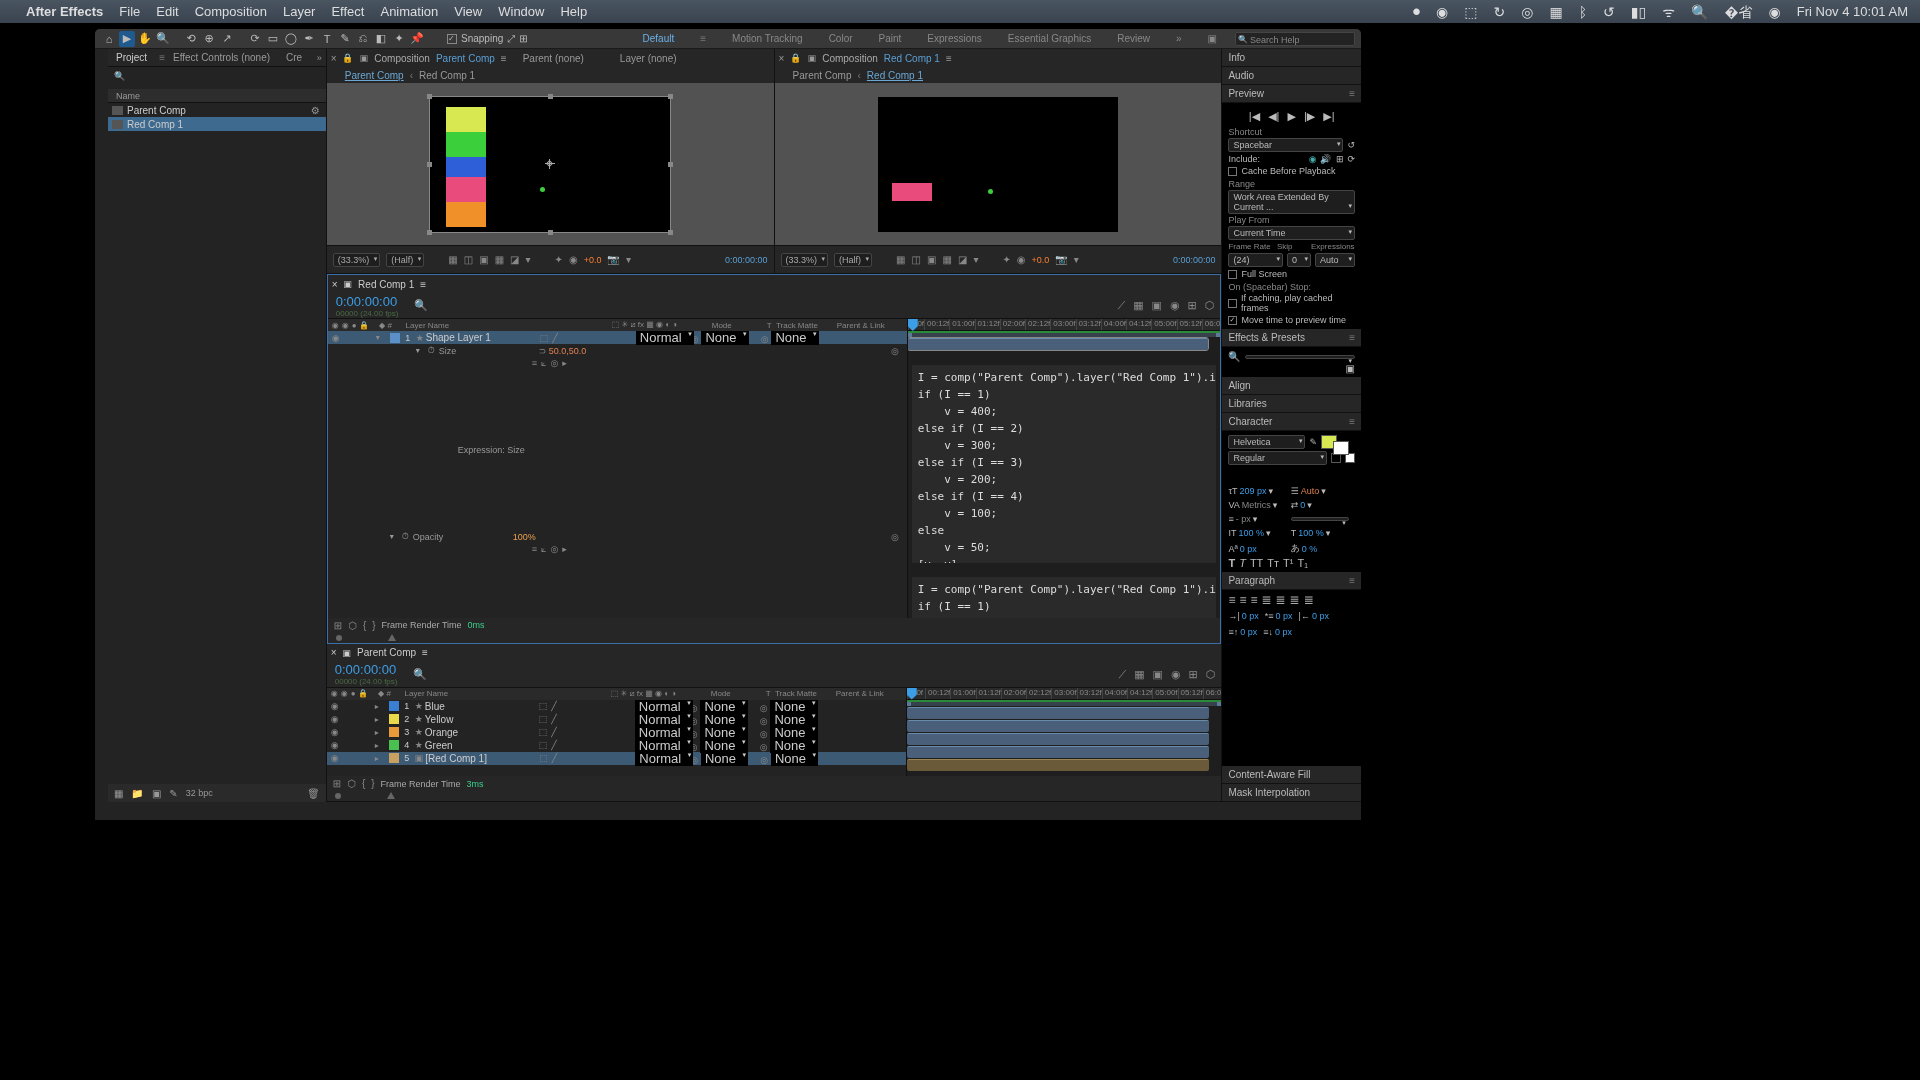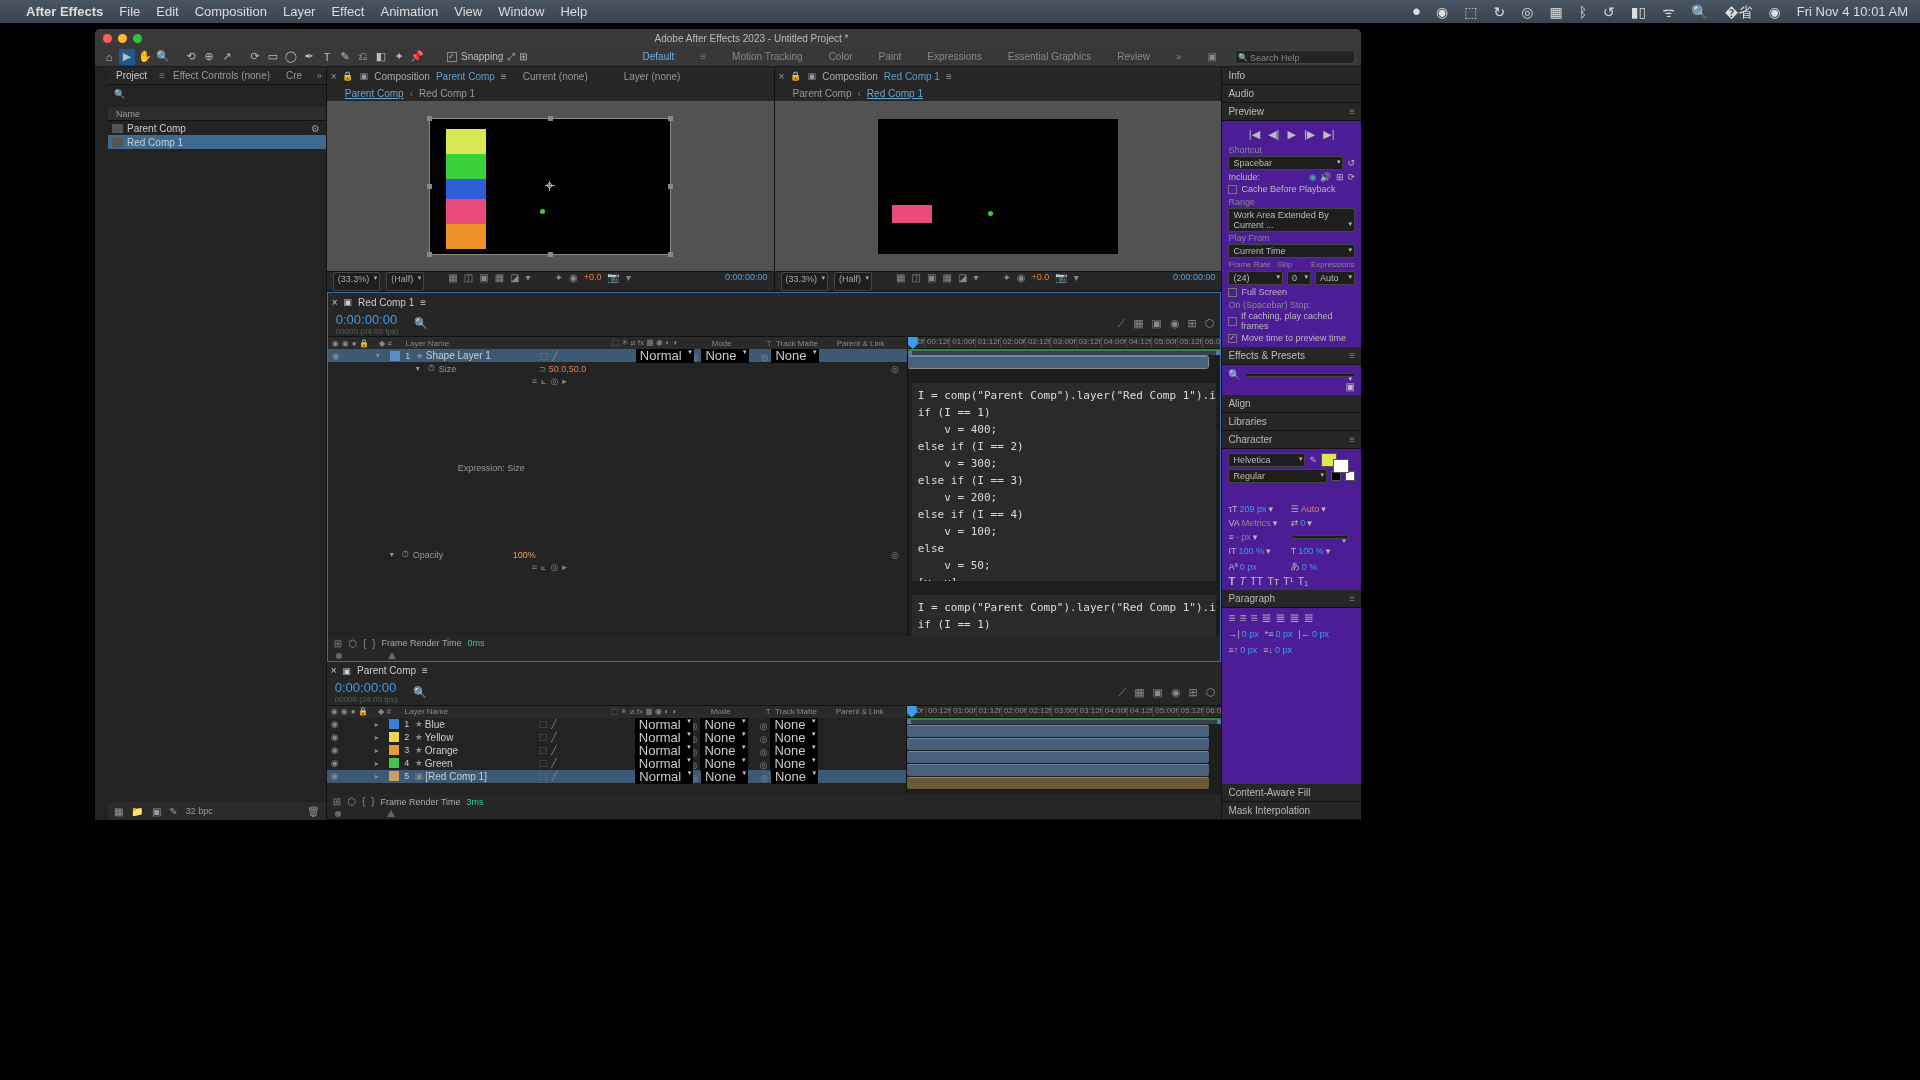--- a/index.html
+++ b/index.html
@@ -71,21 +71,21 @@
 .sel-handles { position:absolute; inset:-1px; border:1px solid #888; pointer-events:none;}
 .sel-handles i { position:absolute; width:5px; height:5px; background:#888; }
 .sel-handles i:nth-child(1){left:-3px;top:-3px;} .sel-handles i:nth-child(2){left:50%;top:-3px;margin-left:-2px;} .sel-handles i:nth-child(3){right:-3px;top:-3px;}
 .sel-handles i:nth-child(4){left:-3px;top:50%;margin-top:-2px;} .sel-handles i:nth-child(5){right:-3px;top:50%;margin-top:-2px;}
 .sel-handles i:nth-child(6){left:-3px;bottom:-3px;} .sel-handles i:nth-child(7){left:50%;bottom:-3px;margin-left:-2px;} .sel-handles i:nth-child(8){right:-3px;bottom:-3px;}
 .anchor { position:absolute; width:10px; height:10px; left:50%; top:50%; margin:-5px; }
 .anchor::before,.anchor::after{content:"";position:absolute;background:#aaa;}
 .anchor::before{left:4px;top:0;width:1px;height:10px;} .anchor::after{top:4px;left:0;height:1px;width:10px;}
 .anchor i{position:absolute;left:2px;top:2px;width:5px;height:5px;border:1px solid #aaa;transform:rotate(45deg);}
 .greendot { position:absolute; width:5px; height:5px; border-radius:50%; background:#3bcf3b; }
-.vcontrols { height:20px; background:#262626; border-top:1px solid #111; display:flex; font-size:9px; color:#aaa; gap:6px; padding:0 6px;}
+.vcontrols { height:28px; background:#262626; border-top:1px solid #111; display:flex; align-items:center; font-size:9px; color:#aaa; gap:6px; padding:0 6px;}
 .vcontrols .dd { padding:1px 10px 1px 4px; background:#1e1e1e; border:1px solid #444; border-radius:2px; position:relative;}
 .vcontrols .dd::after{content:"▾"; position:absolute; right:2px; font-size:7px;}
 .vcontrols .ico { font-size:10px; color:#888; }
 .vcontrols .tcol { color:#fc7e2f; }
 .vcontrols .tc { color:#5a9fd4; }
 
 .timelines { flex:1; display:flex; flex-direction:column; overflow:hidden;}
 .tl-panel { display:flex; flex-direction:column; border-bottom:1px solid #111; background:#232323;}
 .tl-panel.one { flex:7; border:1px solid #3a6fa8;}
 .tl-panel.two { flex:3; }
@@ -139,21 +139,21 @@
 .bar.shape { top:1px; background:#4a5f7a; border-top:1px solid #6a8aaa;}
 .bar.shape.sel { outline:1px solid #888;}
 .expr-box { position:absolute; left:4px; right:4px; background:#2a2a2a; font-family:Menlo,monospace; font-size:11px; color:#ddd; padding:4px 6px; white-space:pre; line-height:17px; overflow:hidden;}
 .tl-footer { height:15px; background:#262626; display:flex; align-items:center; font-size:9px; color:#aaa; padding:0 6px; gap:6px;}
 .tl-footer .rt { color:#3bcf8b; }
 .tl-footer .ricons { display:flex; gap:6px; font-size:10px; color:#888;}
 .mini-scroll { height:10px; background:#262626; position:relative;}
 .mini-scroll .knob { position:absolute; left:8px; top:2px; width:6px; height:6px; border-radius:50%; background:#666;}
 .mini-scroll .tri { position:absolute; left:60px; top:1px; width:0;height:0;border-left:4px solid transparent;border-right:4px solid transparent;border-bottom:7px solid #666;}
 
-.right-col { width:148px; background:#4c1d95; border-left:1px solid #111; display:flex; flex-direction:column; font-size:10px; color:#bbb;}
+.right-col { width:148px; background:#000000; border-left:1px solid #111; display:flex; flex-direction:column; font-size:10px; color:#bbb;}
 .rpanel-hdr { height:18px; background:#262626; display:flex; align-items:center; padding:0 6px; border-bottom:1px solid #111; justify-content:space-between;}
 .rpanel-hdr .burger { color:#777;}
 .rp-body { padding:3px 6px; }
 .transport { display:flex; justify-content:center; gap:8px; font-size:11px; color:#bbb; padding:4px 0;}
 .rp-row { display:flex; align-items:center; gap:4px; font-size:9px; padding:1px 0;}
 .rp-row .chk { width:9px;height:9px;border:1px solid #777;display:inline-block;}
 .rp-row .chk.on::after{content:"✓";font-size:7px;position:relative;top:-3px;}
 .ddw { flex:1; background:#1e1e1e; padding:1px 12px 1px 4px; position:relative; border:1px solid #444; border-radius:2px;}
 .ddw::after{content:"▾";position:absolute;right:2px;font-size:7px;}
 .char-colors { display:flex; gap:2px; align-items:center;}
@@ -200,28 +200,20 @@
     <span class="ico">▮▯</span>
     <span class="ico">ᯤ</span>
     <span class="ico">🔍</span>
     <span class="ico">�省</span>
     <span class="ico">◉</span>
     <span>Fri Nov 4  10:01 AM</span>
   </div>
 </div>
 
 <div class="app-frame">
-  <div class="titlebar">
-    <div class="traffic">
-      <span style="background:#ff5f57"></span>
-        <span style="background:#febc2e"></span>
-        <span style="background:#28c840"></span>
-    </div>
-    <span class="title">Adobe After Effects 2023 - Untitled Project *</span>
-  </div>
 
   <div class="toolbar">
     <span class="tool">⌂</span>
     <span class="tool sel">▶</span>
     <span class="tool">✋</span>
     <span class="tool">🔍</span>
     <span style="width:8px"></span>
     <span class="tool">⟲</span>
     <span class="tool">⊕</span>
     <span class="tool">↗</span>
@@ -294,21 +286,21 @@
       <div class="viewers">
 
         <div class="viewer">
           <div class="vtabrow">
             <span class="x">×</span>
             <span class="lock">🔒</span>
             <span style="font-size:9px">▣</span>
             <span class="lbl">Composition</span>
             <span class="link">Parent Comp</span>
             <span class="burger">≡</span>
-            <span style="margin-left:10px">Current (none)</span>
+            <span style="margin-left:10px">Parent (none)</span>
             <span style="margin-left:30px">Layer (none)</span>
           </div>
           <div class="vtabrow sub">
             <span class="crumb">Parent Comp</span>
             <span style="color:#777">‹</span>
             <span>Red Comp 1</span>
           </div>
           <div class="vview">
             <div class="canvas c1">
               <div class="sel-handles">

